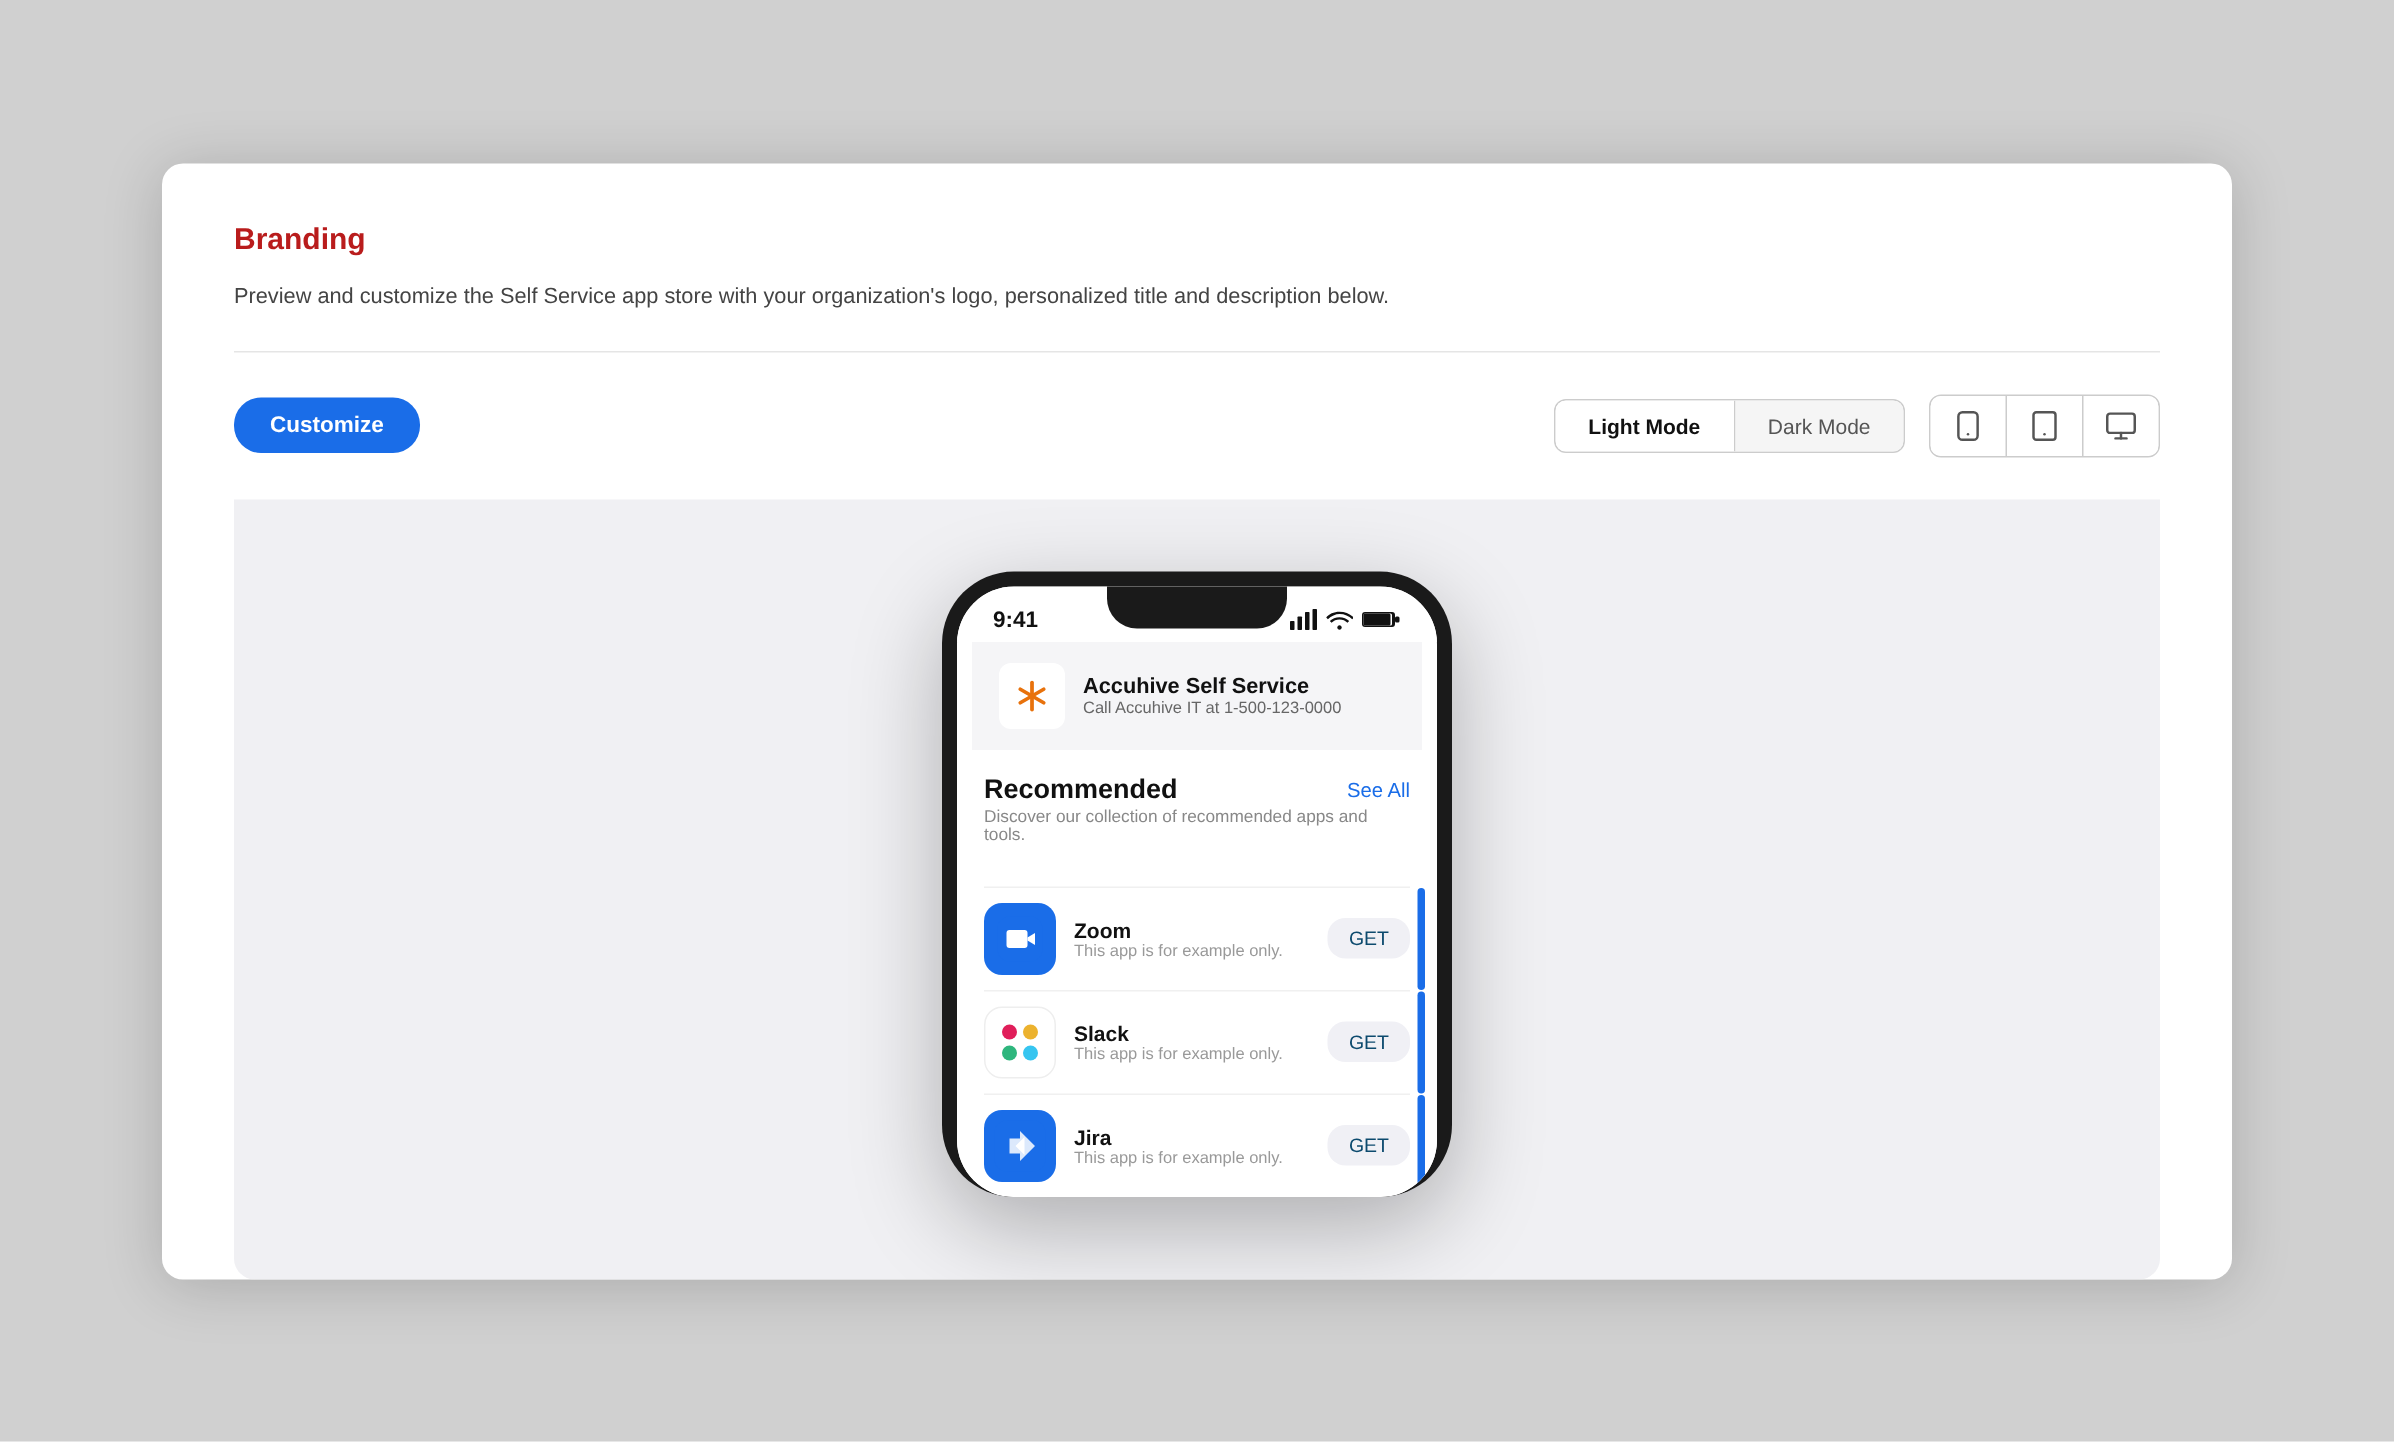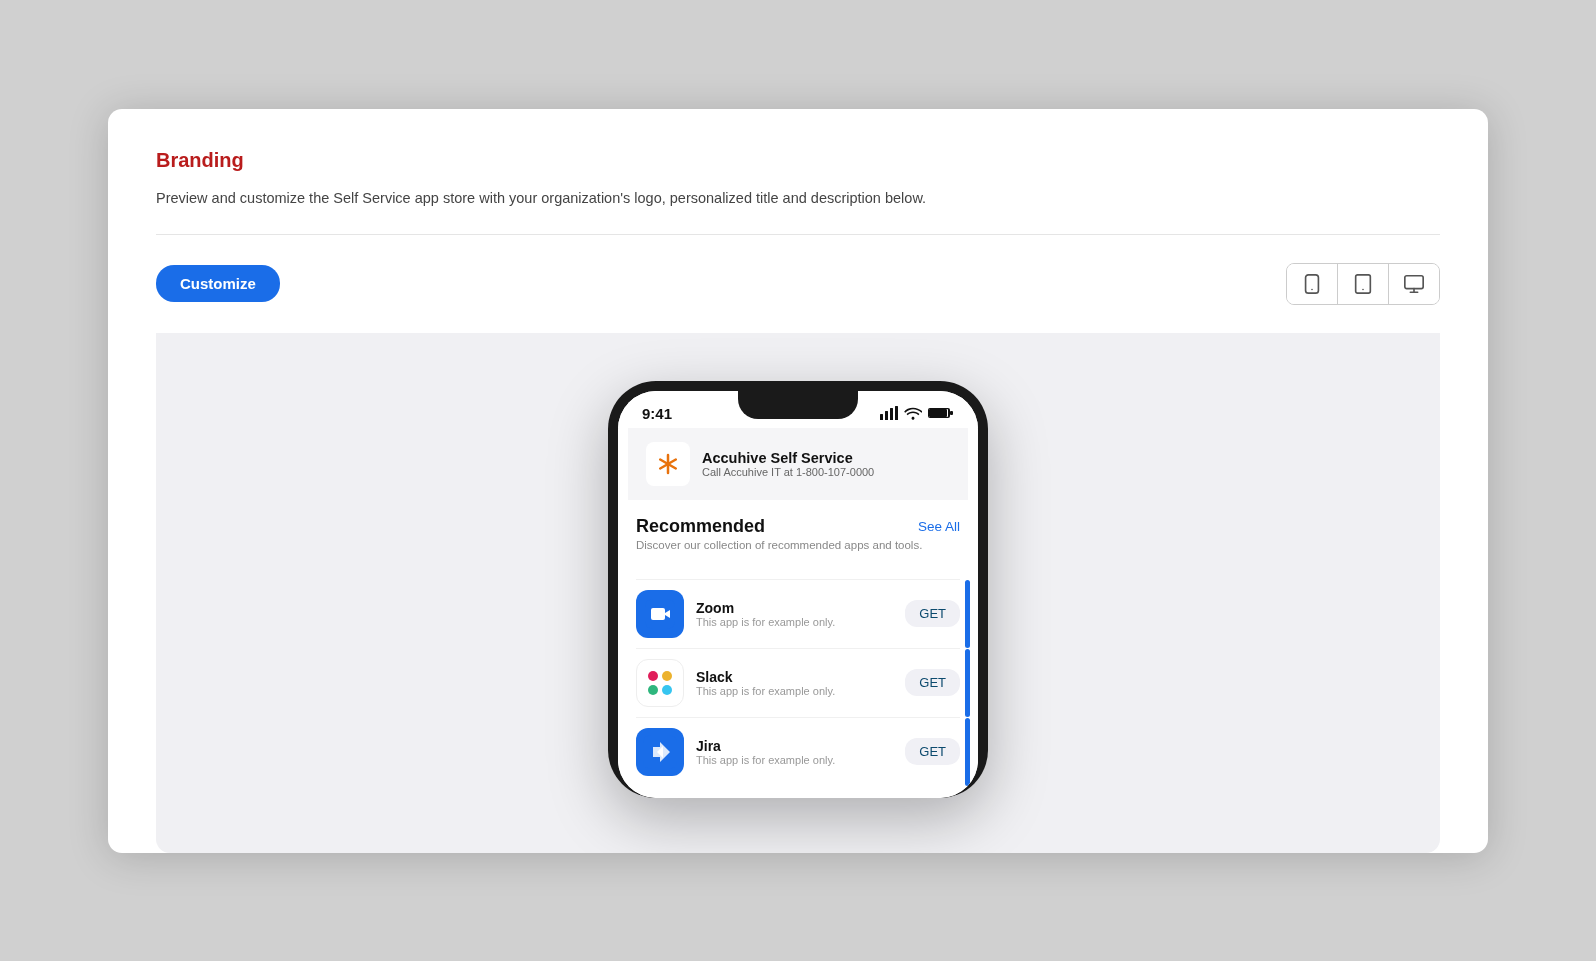--- a/index.html
+++ b/index.html
@@ -130,21 +130,21 @@
       border-radius: 0 0 14px 14px;
       padding: 48px 0 0 0;
       display: flex;
       justify-content: center;
       align-items: flex-start;
       min-height: 520px;
     }
 
     
     .phone-mockup {
-      width: 380px;
+      width: 340px;
       background: #1a1a1a;
       border-radius: 48px;
       padding: 0;
       box-shadow: 0 20px 60px rgba(0,0,0,0.28);
       overflow: hidden;
       position: relative;
     }
 
     .phone-screen {
       background: #ffffff;
@@ -215,21 +215,21 @@
       color: #111;
     }
 
     .app-header-text p {
       font-size: 11px;
       color: #666;
     }
 
     
     .recommended-section {
-      padding: 16px 18px 12px 18px;
+      padding: 16px 18px 0 18px;
       background: #fff;
     }
 
     .recommended-header {
       display: flex;
       align-items: center;
       justify-content: space-between;
       margin-bottom: 2px;
     }
 
@@ -328,20 +328,24 @@
 
   <h1 class="page-title">Branding</h1>
   <p class="page-description">Preview and customize the Self Service app store with your organization's logo, personalized title and description below.</p>
 
   <div class="divider"></div>
 
   <div class="toolbar">
     <button class="customize-btn">Customize</button>
 
     <div class="toolbar-right">
+      <div class="mode-toggle">
+        <button class="mode-btn active">Light Mode</button>
+        <button class="mode-btn">Dark Mode</button>
+      </div>
 
       <div class="device-icons">
         <button class="device-btn">
           <svg viewBox="0 0 24 24" fill="none" stroke="currentColor" stroke-width="1.8" stroke-linecap="round" stroke-linejoin="round">
             <rect x="5" y="2" width="14" height="20" rx="3" ry="3"></rect>
             <line x1="12" y1="18" x2="12.01" y2="18"></line>
           </svg>
         </button>
         <button class="device-btn">
           <svg viewBox="0 0 24 24" fill="none" stroke="currentColor" stroke-width="1.8" stroke-linecap="round" stroke-linejoin="round">
@@ -399,21 +403,21 @@
 
               <g transform="translate(18,18)">
                 <line x1="0" y1="-9" x2="0" y2="9" stroke="#e8720c" stroke-width="2.5" stroke-linecap="round"></line>
                 <line x1="-7.8" y1="-4.5" x2="7.8" y2="4.5" stroke="#e8720c" stroke-width="2.5" stroke-linecap="round"></line>
                 <line x1="7.8" y1="-4.5" x2="-7.8" y2="4.5" stroke="#e8720c" stroke-width="2.5" stroke-linecap="round"></line>
               </g>
             </svg>
           </div>
           <div class="app-header-text">
             <h2>Accuhive Self Service</h2>
-            <p>Call Accuhive IT at 1-800-107-0000</p>
+            <p>Call Accuhive IT at 1-500-123-0000</p>
           </div>
         </div>
 
         <div class="recommended-section">
           <div class="recommended-header">
             <span class="recommended-title">Recommended</span>
             <span class="see-all-link">See All</span>
           </div>
           <p class="recommended-subtitle">Discover our collection of recommended apps and tools.</p>
 

